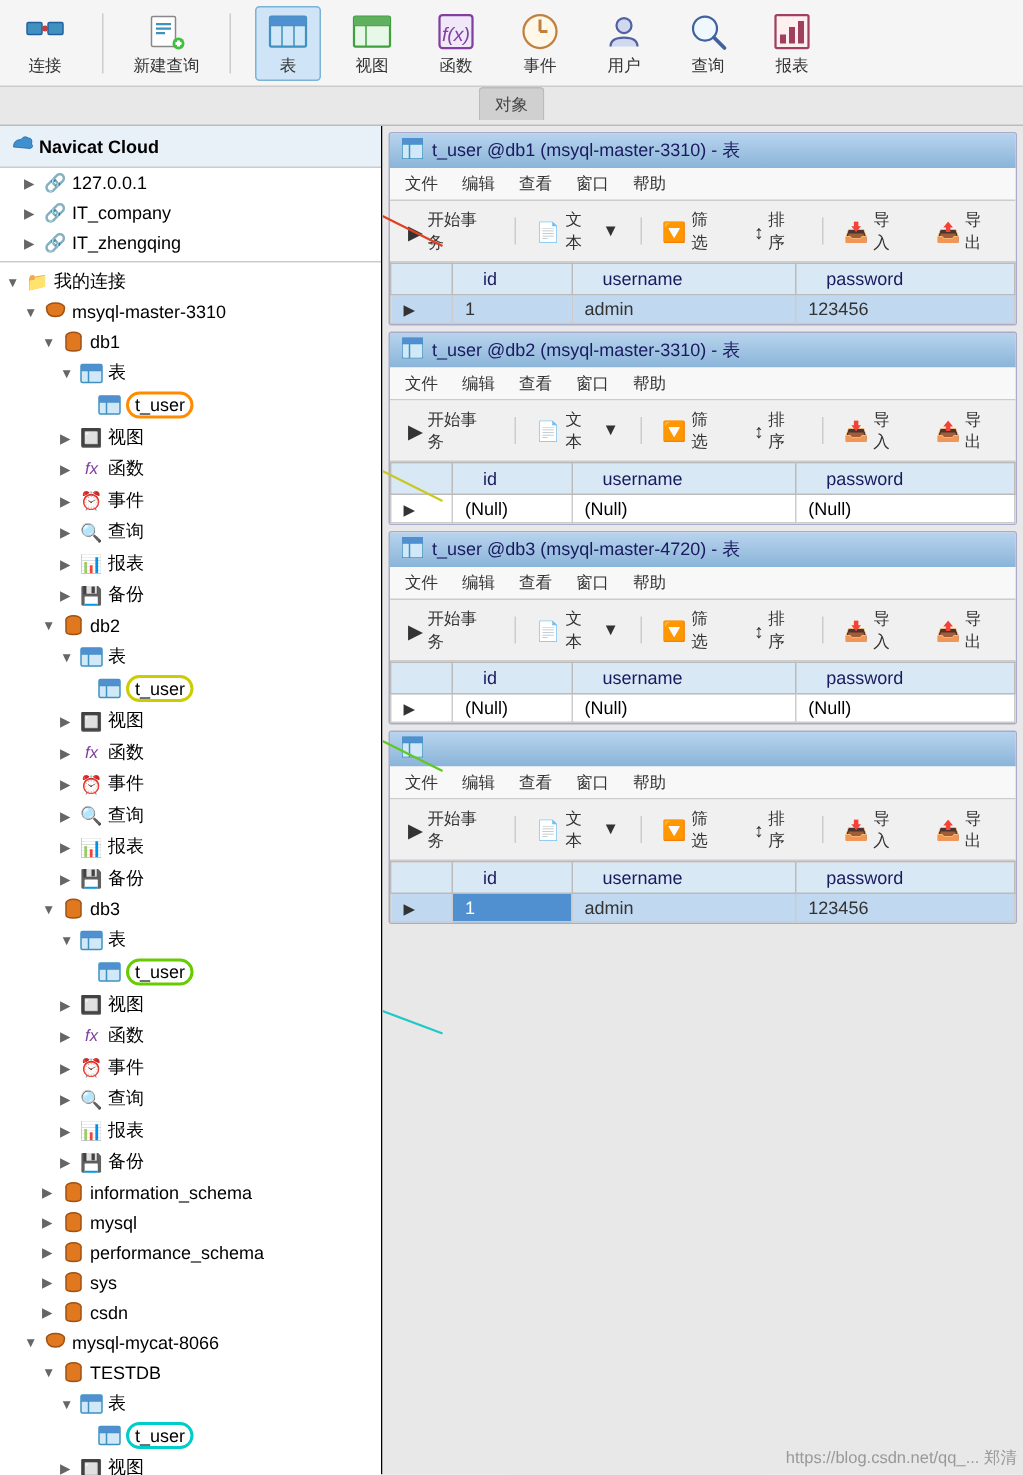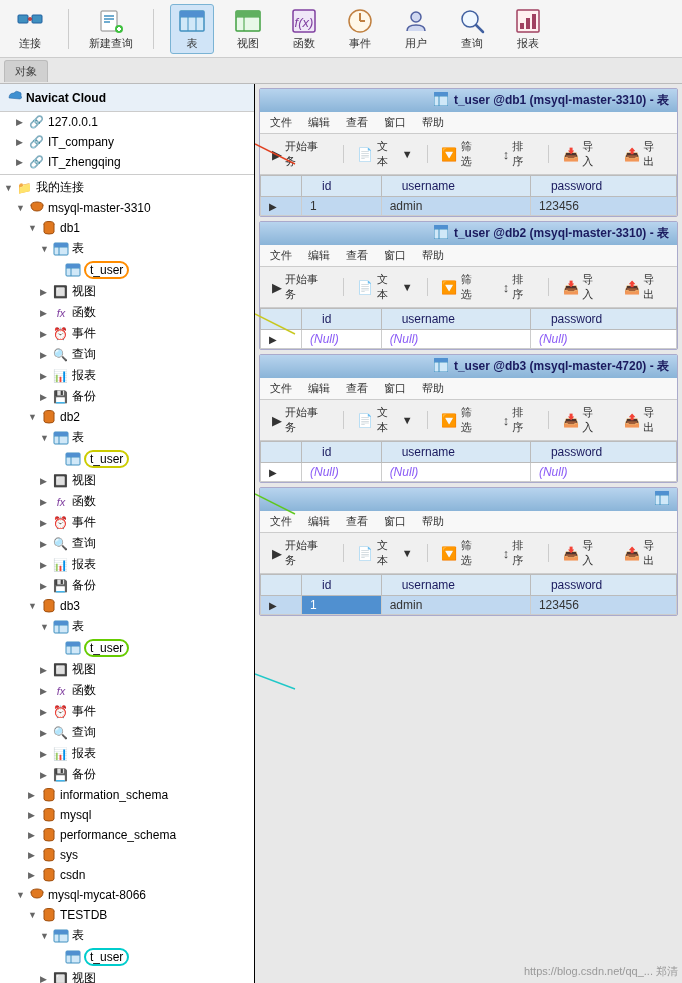--- a/index.html
+++ b/index.html
@@ -7,21 +7,21 @@
 
     
     .toolbar { background: #f5f5f5; border-bottom: 1px solid #ccc; display: flex; align-items: center; padding: 4px 8px; gap: 12px; height: 58px; }
     .toolbar-item { display: flex; flex-direction: column; align-items: center; cursor: pointer; min-width: 44px; padding: 2px 4px; border-radius: 3px; }
     .toolbar-item.active { background: #d0e4f7; border: 1px solid #7ab3d4; }
     .toolbar-icon { width: 28px; height: 28px; display: flex; align-items: center; justify-content: center; }
     .toolbar-label { font-size: 11px; color: #333; margin-top: 1px; }
     .toolbar-sep { width: 1px; height: 40px; background: #ccc; margin: 0 4px; }
 
     
-    .tabbar { background: #e8e8e8; border-bottom: 1px solid #bbb; height: 26px; display: flex; align-items: center; padding: 0 4px; gap: 2px; }
+    .tabbar { background: #e8e8e8; border-bottom: 1px solid #bbb; height: 26px; display: flex; align-items: center; padding: 0 4px; gap: 2px; flex-direction: column; }
     .tab { padding: 3px 10px; font-size: 11px; background: #d0d0d0; border: 1px solid #bbb; border-bottom: none; cursor: pointer; border-radius: 3px 3px 0 0; color: #444; }
     .tab.active { background: #fff; font-weight: bold; color: #333; }
 
     
     .main { display: flex; flex: 1; overflow: hidden; }
 
     
     .sidebar { width: 255px; background: #fff; border-right: 1px solid #000000; overflow-y: auto; font-size: 12px; flex-shrink: 0; }
     .sidebar-header { background: #e8f0f8; padding: 4px 6px; display: flex; align-items: center; gap: 4px; font-weight: bold; font-size: 12px; border-bottom: 1px solid #ccc; }
     .tree-node { display: flex; align-items: center; gap: 3px; padding: 2px 0; cursor: pointer; white-space: nowrap; }
@@ -37,33 +37,33 @@
     .highlight-yellow { border: 2px solid #cccc00; border-radius: 10px; padding: 0 4px; background: transparent; }
     .highlight-green { border: 2px solid #66cc00; border-radius: 10px; padding: 0 4px; background: transparent; }
     .highlight-cyan { border: 2px solid #00cccc; border-radius: 10px; padding: 0 4px; background: transparent; }
     .sidebar-sep { height: 1px; background: #ccc; margin: 2px 0; }
 
     
     .content { flex: 1; overflow-y: auto; background: #e8e8e8; padding: 4px; display: flex; flex-direction: column; gap: 4px; position: relative; }
 
     
     .table-window { background: #fff; border: 1px solid #aac; border-radius: 2px; }
-    .table-titlebar { background: linear-gradient(to bottom, #b8d4ee, #8ab4d8); padding: 3px 8px; display: flex; align-items: center; gap: 6px; font-size: 12px; font-weight: bold; color: #1a1a5e; justify-content: flex-end; }
+    .table-titlebar { background: linear-gradient(to bottom, #b8d4ee, #8ab4d8); padding: 3px 8px; display: flex; align-items: center; gap: 6px; font-size: 12px; font-weight: normal; color: #1a1a5e; }
     .table-menubar { background: #f8f8f8; border-bottom: 1px solid #ccc; display: flex; gap: 12px; padding: 2px 8px; font-size: 11px; }
     .menu-item { cursor: pointer; color: #333; padding: 1px 2px; }
     .table-toolbar { background: #f0f0f0; border-bottom: 1px solid #ccc; display: flex; align-items: center; gap: 8px; padding: 2px 6px; }
     .tbl-btn { display: flex; align-items: center; gap: 3px; cursor: pointer; padding: 2px 5px; border: 1px solid transparent; border-radius: 2px; font-size: 11px; color: #333; }
     .tbl-sep { width: 1px; height: 18px; background: #ccc; }
     .tbl-btn-icon { font-size: 13px; }
     table.data-table { width: 100%; border-collapse: collapse; font-size: 12px; }
     table.data-table th { background: #d8e8f5; border: 1px solid #bbb; padding: 3px 20px; text-align: left; font-weight: normal; color: #1a1a5e; }
     table.data-table td { border: 1px solid #ccc; padding: 2px 8px; background: #fff; color: #333; }
     table.data-table tr.selected td { background: #c0d8f0; }
     .row-arrow { color: #333; font-size: 10px; width: 14px; text-align: center; }
-    .null-text { color: #8b5cf6; font-style: italic; }
+    .null-text { color: #000000; }
 
     
     .watermark { position: absolute; bottom: 4px; right: 4px; font-size: 11px; color: #999; }
 
     
     .icon-db { color: #e07820; }
     .icon-func { color: #8040a0; }
     .icon-event { color: #c08040; }
     .icon-query { color: #4060a0; }
     .icon-report { color: #a04060; }

